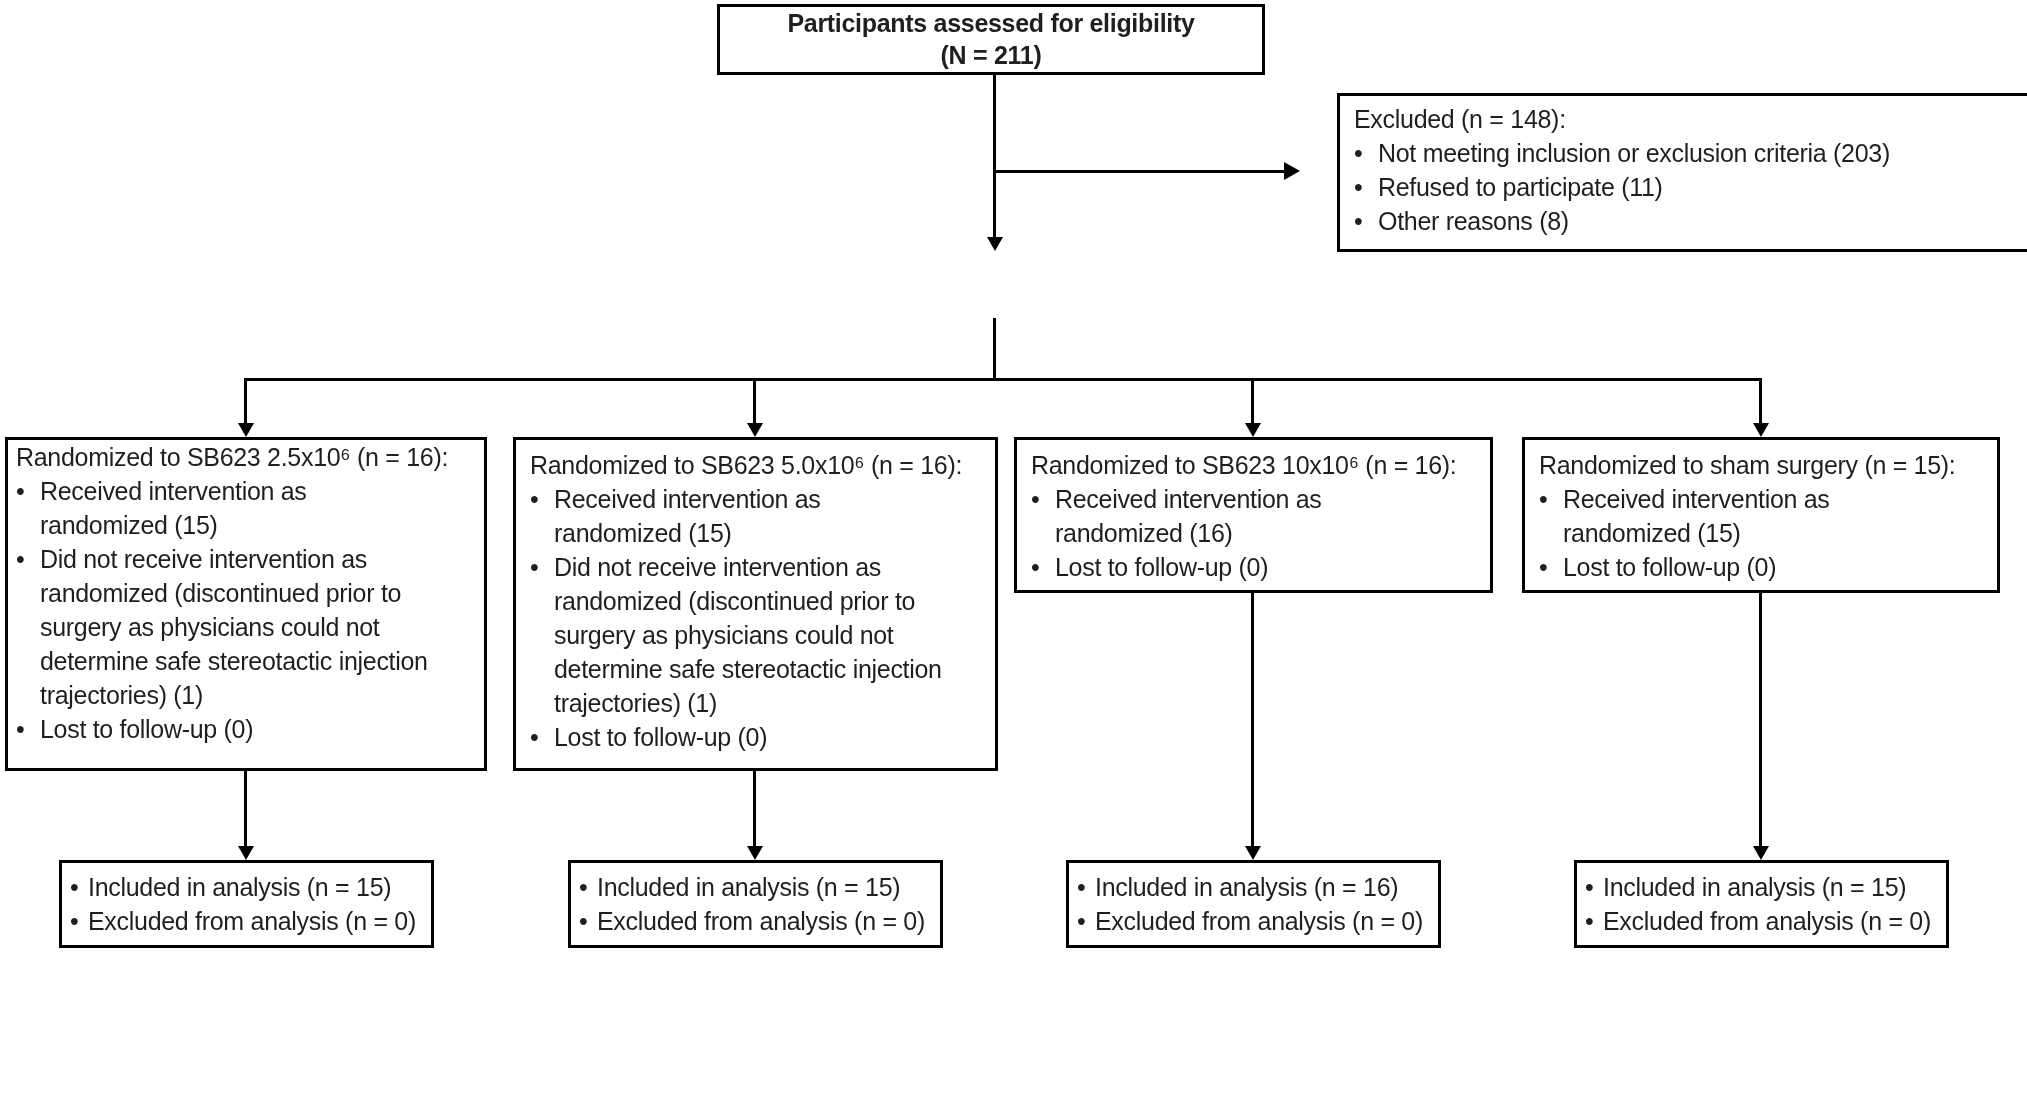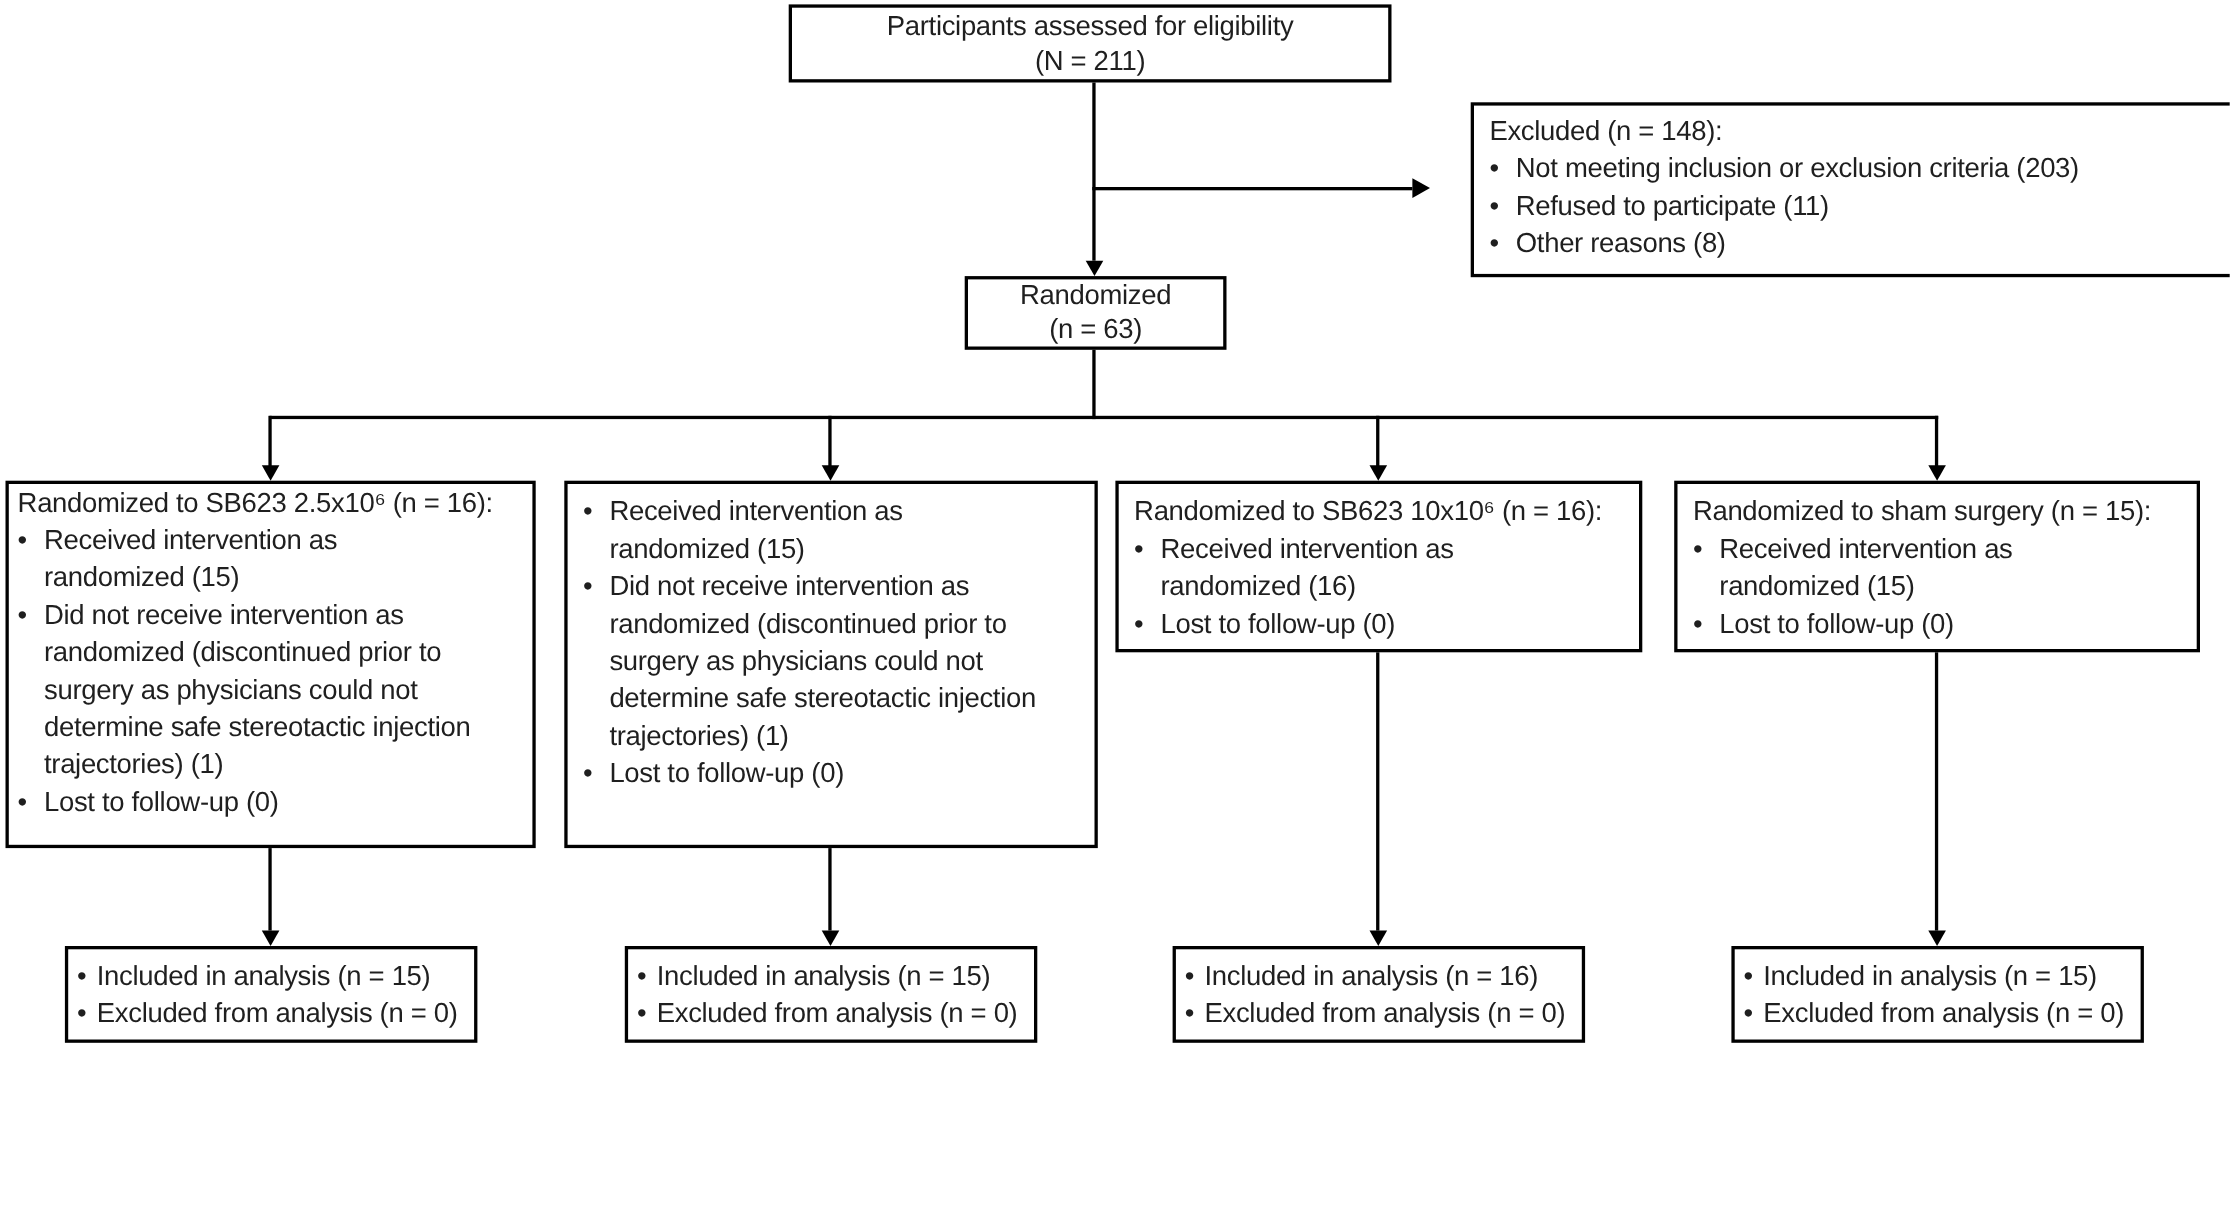--- a/index.html
+++ b/index.html
@@ -11,22 +11,23 @@
     font-size:25px;line-height:34px;letter-spacing:-0.3px;
     color:#1f1f1f;
   }
   .box{
     position:absolute;
     border:3px solid #000000;
     background:#ffffff;
     box-sizing:border-box;
   }
   .center-box{
-    display:flex;flex-direction:column;justify-content:flex-end;align-items:center;
+    display:flex;flex-direction:column;justify-content:flex-start;align-items:center;
     text-align:center;
+    font-weight:bold;
   }
   .list-box{padding:6px 14px 6px 14px;}
   .bullet{display:flex;align-items:flex-start;}
   .bullet .marker{flex:none;width:24px;}
   .bullet .btext{flex:1;white-space:pre-wrap;}
   .ana .bullet .marker{width:18px;}
   .vline,.hline{position:absolute;background:#000000;}
   .arrow-down{
     position:absolute;width:0;height:0;
     border-left:8px solid transparent;border-right:8px solid transparent;
@@ -101,24 +102,20 @@
     <div class="bullet">
       <span class="marker">•</span>
       <span class="btext">Refused to participate (11)</span>
     </div>
     <div class="bullet">
       <span class="marker">•</span>
       <span class="btext">Other reasons (8)</span>
     </div>
   </div>
 
-  <div class="box center-box" id="randomized-box">
-    <div>Randomized</div>
-    <div>(n = 63)</div>
-  </div>
 
   <div class="box list-box" id="arm-box-0">
     <div>Randomized to SB623 2.5x10⁶ (n = 16):</div>
     <div class="bullet">
       <span class="marker">•</span>
       <span class="btext">Received intervention as
 randomized (15)</span>
     </div>
     <div class="bullet">
       <span class="marker">•</span>
@@ -128,20 +125,21 @@
 determine safe stereotactic injection
 trajectories) (1)</span>
     </div>
     <div class="bullet">
       <span class="marker">•</span>
       <span class="btext">Lost to follow-up (0)</span>
     </div>
   </div>
 
   <div class="box list-box" id="arm-box-1">
+    <div>Randomized to SB623 5.0x10⁶ (n = 16):</div>
     <div class="bullet">
       <span class="marker">•</span>
       <span class="btext">Received intervention as
 randomized (15)</span>
     </div>
     <div class="bullet">
       <span class="marker">•</span>
       <span class="btext">Did not receive intervention as
 randomized (discontinued prior to
 surgery as physicians could not

